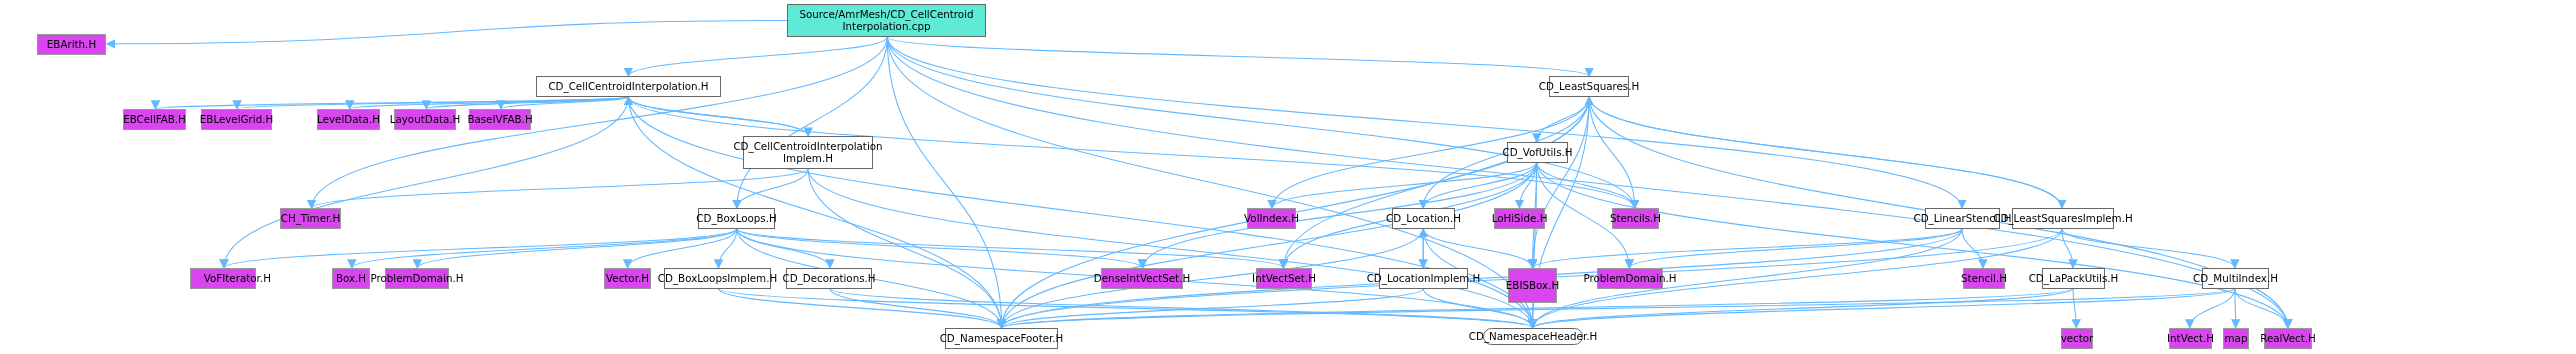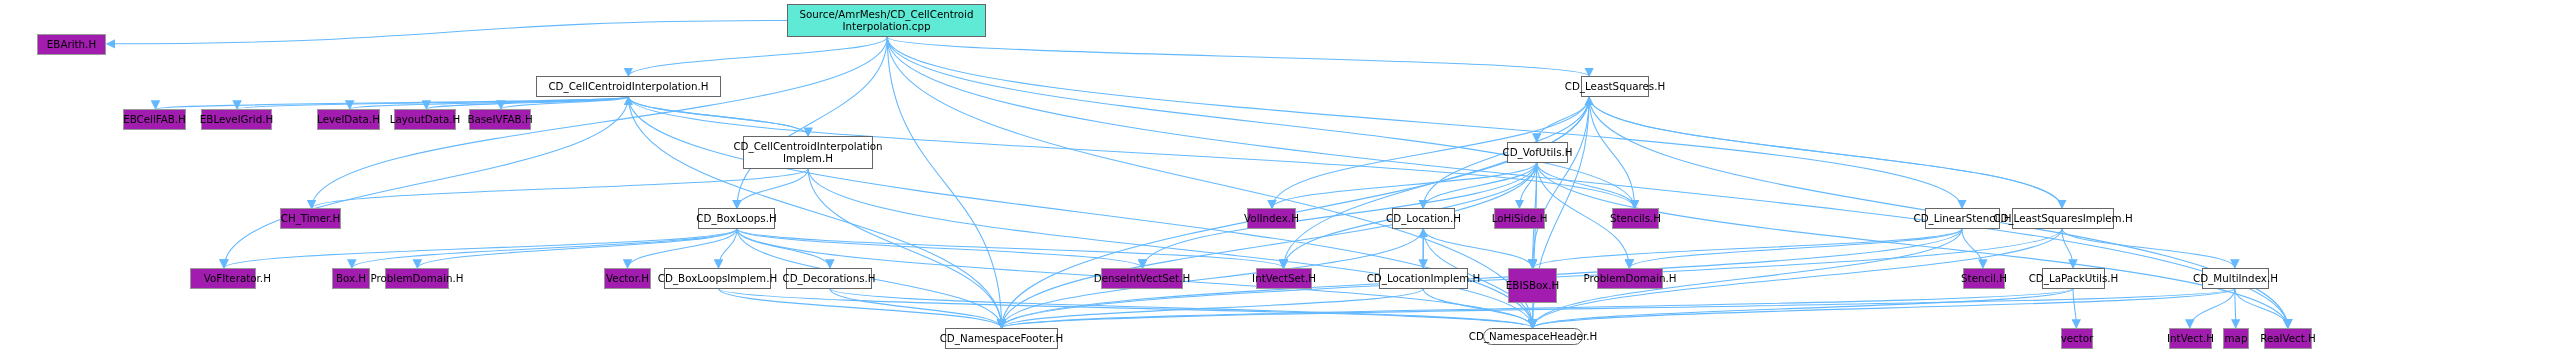--- a/index.html
+++ b/index.html
@@ -4,21 +4,21 @@
 <style>
   html, body { margin: 0; padding: 0; background: #ffffff; }
   body { width: 2576px; height: 354px; position: relative; overflow: hidden;
          font-family: "DejaVu Sans", sans-serif; }
   #graph { position: absolute; left: 0; top: 0; width: 2576px; height: 354px; }
   #edges path { fill: none; stroke: #63b8ff; stroke-width: 1.3; }
   .node { position: absolute; box-sizing: border-box; border: 0.8px solid #666666;
           display: flex; align-items: center; justify-content: center; text-align: center;
           font-size: 10.3px; line-height: 11.5px; color: #000; white-space: pre-line; padding: 0 3.3px; }
   .node.kind-doc { background: #ffffff; border-color: #666666; }
-  .node.kind-ext { background: #a21caf; border-color: #999999; }
+  .node.kind-ext { background: #d946ef; border-color: #999999; }
   .node.kind-root { background: #5eead4; border-color: #666666; }
   .node span { pointer-events: none; }
 </style>
 </head>
 <body>
 
 <svg id="graph" xmlns="http://www.w3.org/2000/svg" width="2576" height="354" viewBox="0 0 3141 432">
   <defs>
     <marker id="arrow" viewBox="0 0 10 10" refX="9" refY="5" markerWidth="9" markerHeight="9" orient="auto-start-reverse">
       <path d="M0,0 L10,5 L0,10 z" fill="#63b8ff" stroke="none"></path>
@@ -111,21 +111,21 @@
       <path d="M2726,352 C2726,376 1221,376 1221,400" marker-end="url(#arrow)"></path>
       <path d="M2726,352 C2726,376 1869,376 1869,400" marker-end="url(#arrow)"></path>
     </g>
 </svg>
 
 <div id="nodes">
     <div class="node kind-root" style="left: 787px; top: 4.1px; width: 199px; height: 33px;"><span>Source/AmrMesh/CD_CellCentroid
 Interpolation.cpp</span></div>
     <div class="node kind-ext" style="left: 37px; top: 34px; width: 69px; height: 20.5px;"><span>EBArith.H</span></div>
     <div class="node kind-doc" style="left: 536px; top: 76px; width: 185px; height: 20.5px;"><span>CD_CellCentroidInterpolation.H</span></div>
-    <div class="node kind-doc" style="left: 1581px; top: 76px; width: 68px; height: 20.5px;"><span>CD_LeastSquares.H</span></div>
+    <div class="node kind-doc" style="left: 1549px; top: 76px; width: 80px; height: 20.5px;"><span>CD_LeastSquares.H</span></div>
     <div class="node kind-ext" style="left: 123px; top: 109px; width: 63px; height: 20.5px;"><span>EBCellFAB.H</span></div>
     <div class="node kind-ext" style="left: 201px; top: 109px; width: 71px; height: 20.5px;"><span>EBLevelGrid.H</span></div>
     <div class="node kind-ext" style="left: 317px; top: 109px; width: 63px; height: 20.5px;"><span>LevelData.H</span></div>
     <div class="node kind-ext" style="left: 394px; top: 109px; width: 62px; height: 20.5px;"><span>LayoutData.H</span></div>
     <div class="node kind-ext" style="left: 469px; top: 109px; width: 62px; height: 20.5px;"><span>BaseIVFAB.H</span></div>
     <div class="node kind-doc" style="left: 743px; top: 136px; width: 130px; height: 33px;"><span>CD_CellCentroidInterpolation
 Implem.H</span></div>
     <div class="node kind-doc" style="left: 1507px; top: 142px; width: 61px; height: 20.5px;"><span>CD_VofUtils.H</span></div>
     <div class="node kind-ext" style="left: 280px; top: 208px; width: 61px; height: 20.5px;"><span>CH_Timer.H</span></div>
     <div class="node kind-doc" style="left: 698px; top: 208px; width: 77px; height: 20.5px;"><span>CD_BoxLoops.H</span></div>

